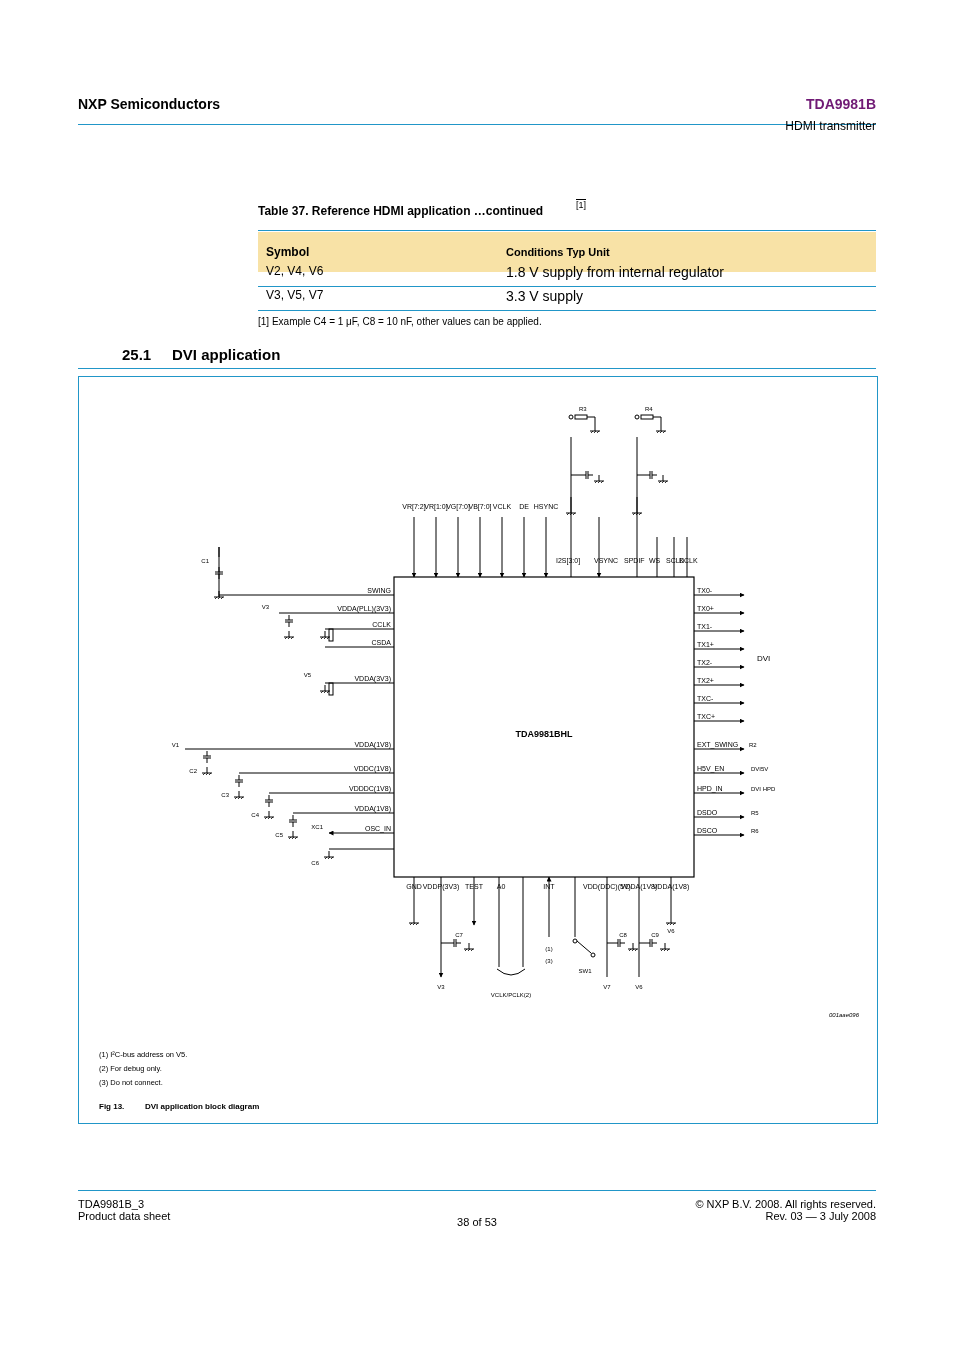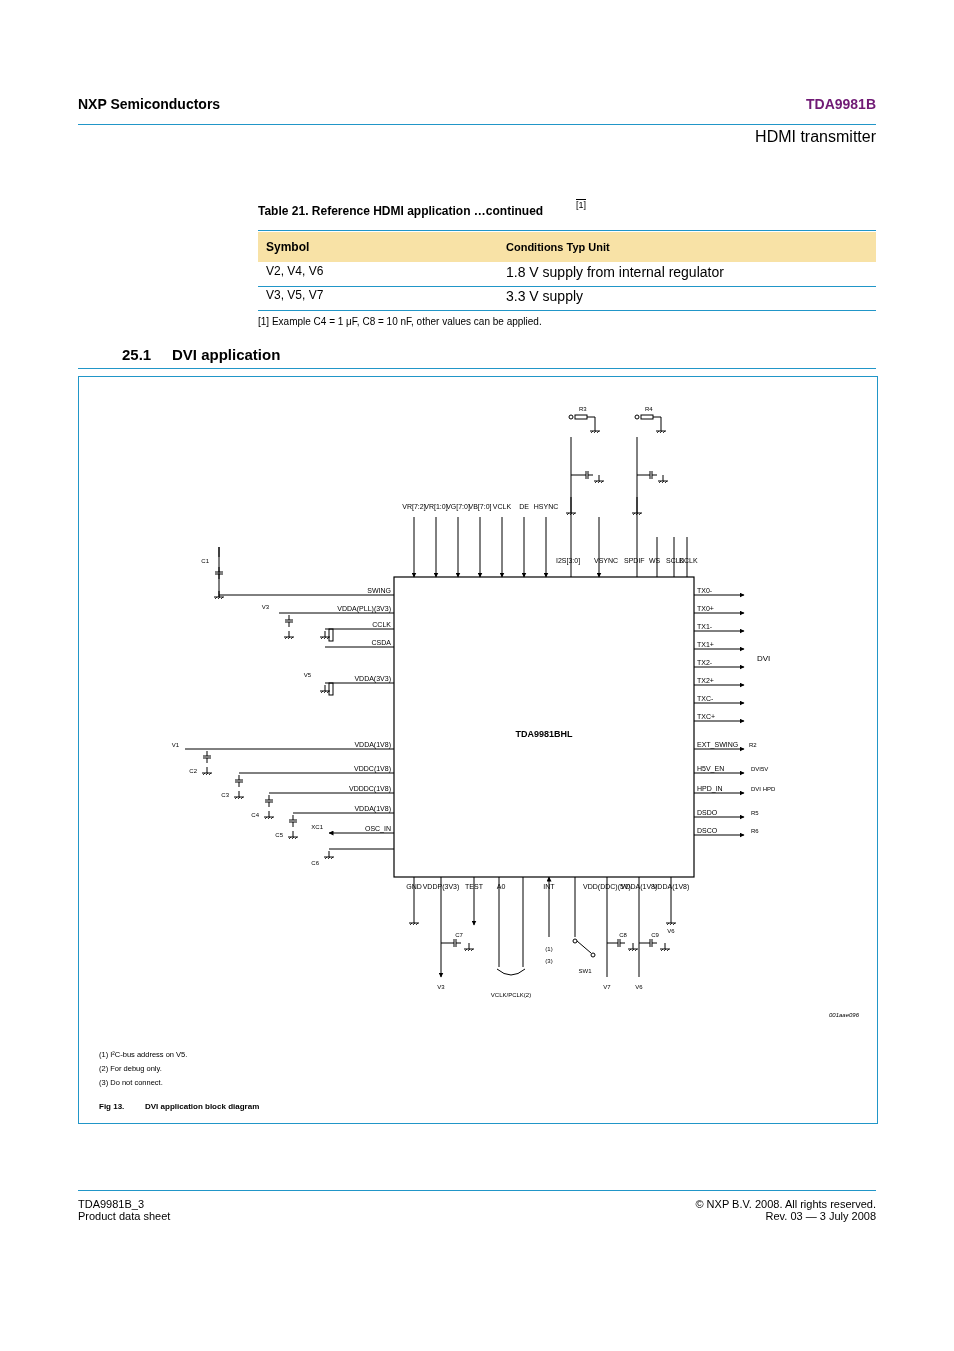--- a/index.html
+++ b/index.html
@@ -14,21 +14,21 @@
     height: 1351px;
     position: relative;
     margin: 12px auto;
     background: #fff;
   }
   .hrule { position: absolute; left: 78px; width: 798px; height: 1px; background: #2196c8; }
   .hrule.short { left: 258px; width: 618px; }
   .header-left { position: absolute; left: 78px; top: 84px; font-size: 14px; color: #000; font-weight: bold; }
   .header-right { position: absolute; right: 78px; top: 84px; font-size: 14px; color: #701a75; font-weight: bold; }
   .yellowcell {
-    position: absolute; left: 258px; top: 220px; width: 618px; height: 30px;
+    position: absolute; left: 258px; top: 220px; width: 618px; height: 40px;
     background: #f8e2a6; display:flex; align-items:center;
   }
   .yellowcell .label { flex:0 0 240px; padding-left:8px; font-size:12px; font-weight:bold; }
   .yellowcell .val { flex:1; font-size:11px;font-weight:bold; }
   .tablerow { position:absolute; left:258px; width:618px; height:22px; display:flex; align-items:flex-start; }
   .tablerow .label { flex:0 0 240px; padding-left:8px; font-size:12px; }
   .tablerow .val { flex:1; font-size:14px; }
   .sec-title { position:absolute; left:78px; font-size:15px; font-weight:bold; }
   .fig-box {
     position:absolute; left:78px; top:364px; width:798px; height:746px;
@@ -46,24 +46,24 @@
   .note { font-size:7.5px; fill:#000; }
 </style>
 </head>
 <body>
 
 <div class="page">
 
   <div class="header-left">NXP Semiconductors</div>
   <div class="header-right">TDA9981B</div>
   <div class="hrule" style="top:112px"></div>
-  <div style="position:absolute; right:78px; top:116px; font-size:16px;">HDMI transmitter</div>
+  <div style="position:absolute; right:78px; top:107px; font-size:12px;">HDMI transmitter</div>
 
   <div style="position:absolute; left:258px; top:192px; font-size:12px;">
-    <b>Table 21.    Reference HDMI application …continued</b>
+    <b>Table 37.    Reference HDMI application …continued</b>
   </div>
   <div style="position:absolute; left:576px; top:188px; font-size:9px; text-decoration:overline;">[1]</div>
   <div class="hrule short" style="top:218px"></div>
 
   <div class="yellowcell">
     <div class="label">Symbol</div>
     <div class="val">Conditions                                         Typ                   Unit</div>
   </div>
 
   <div class="tablerow" style="top:252px">
@@ -424,13 +424,14 @@
 
   <div class="hrule" style="top:1178px"></div>
   <div class="foot-left">
     <span>TDA9981B_3</span><br>
     <span>Product data sheet</span>
   </div>
   <div class="foot-right">
     <span>© NXP B.V. 2008. All rights reserved.</span><br>
     <span>Rev. 03 — 3 July 2008</span>
   </div>
+  <div class="foot-page">38 of 53</div>
 </div>
 
 </body></html>

